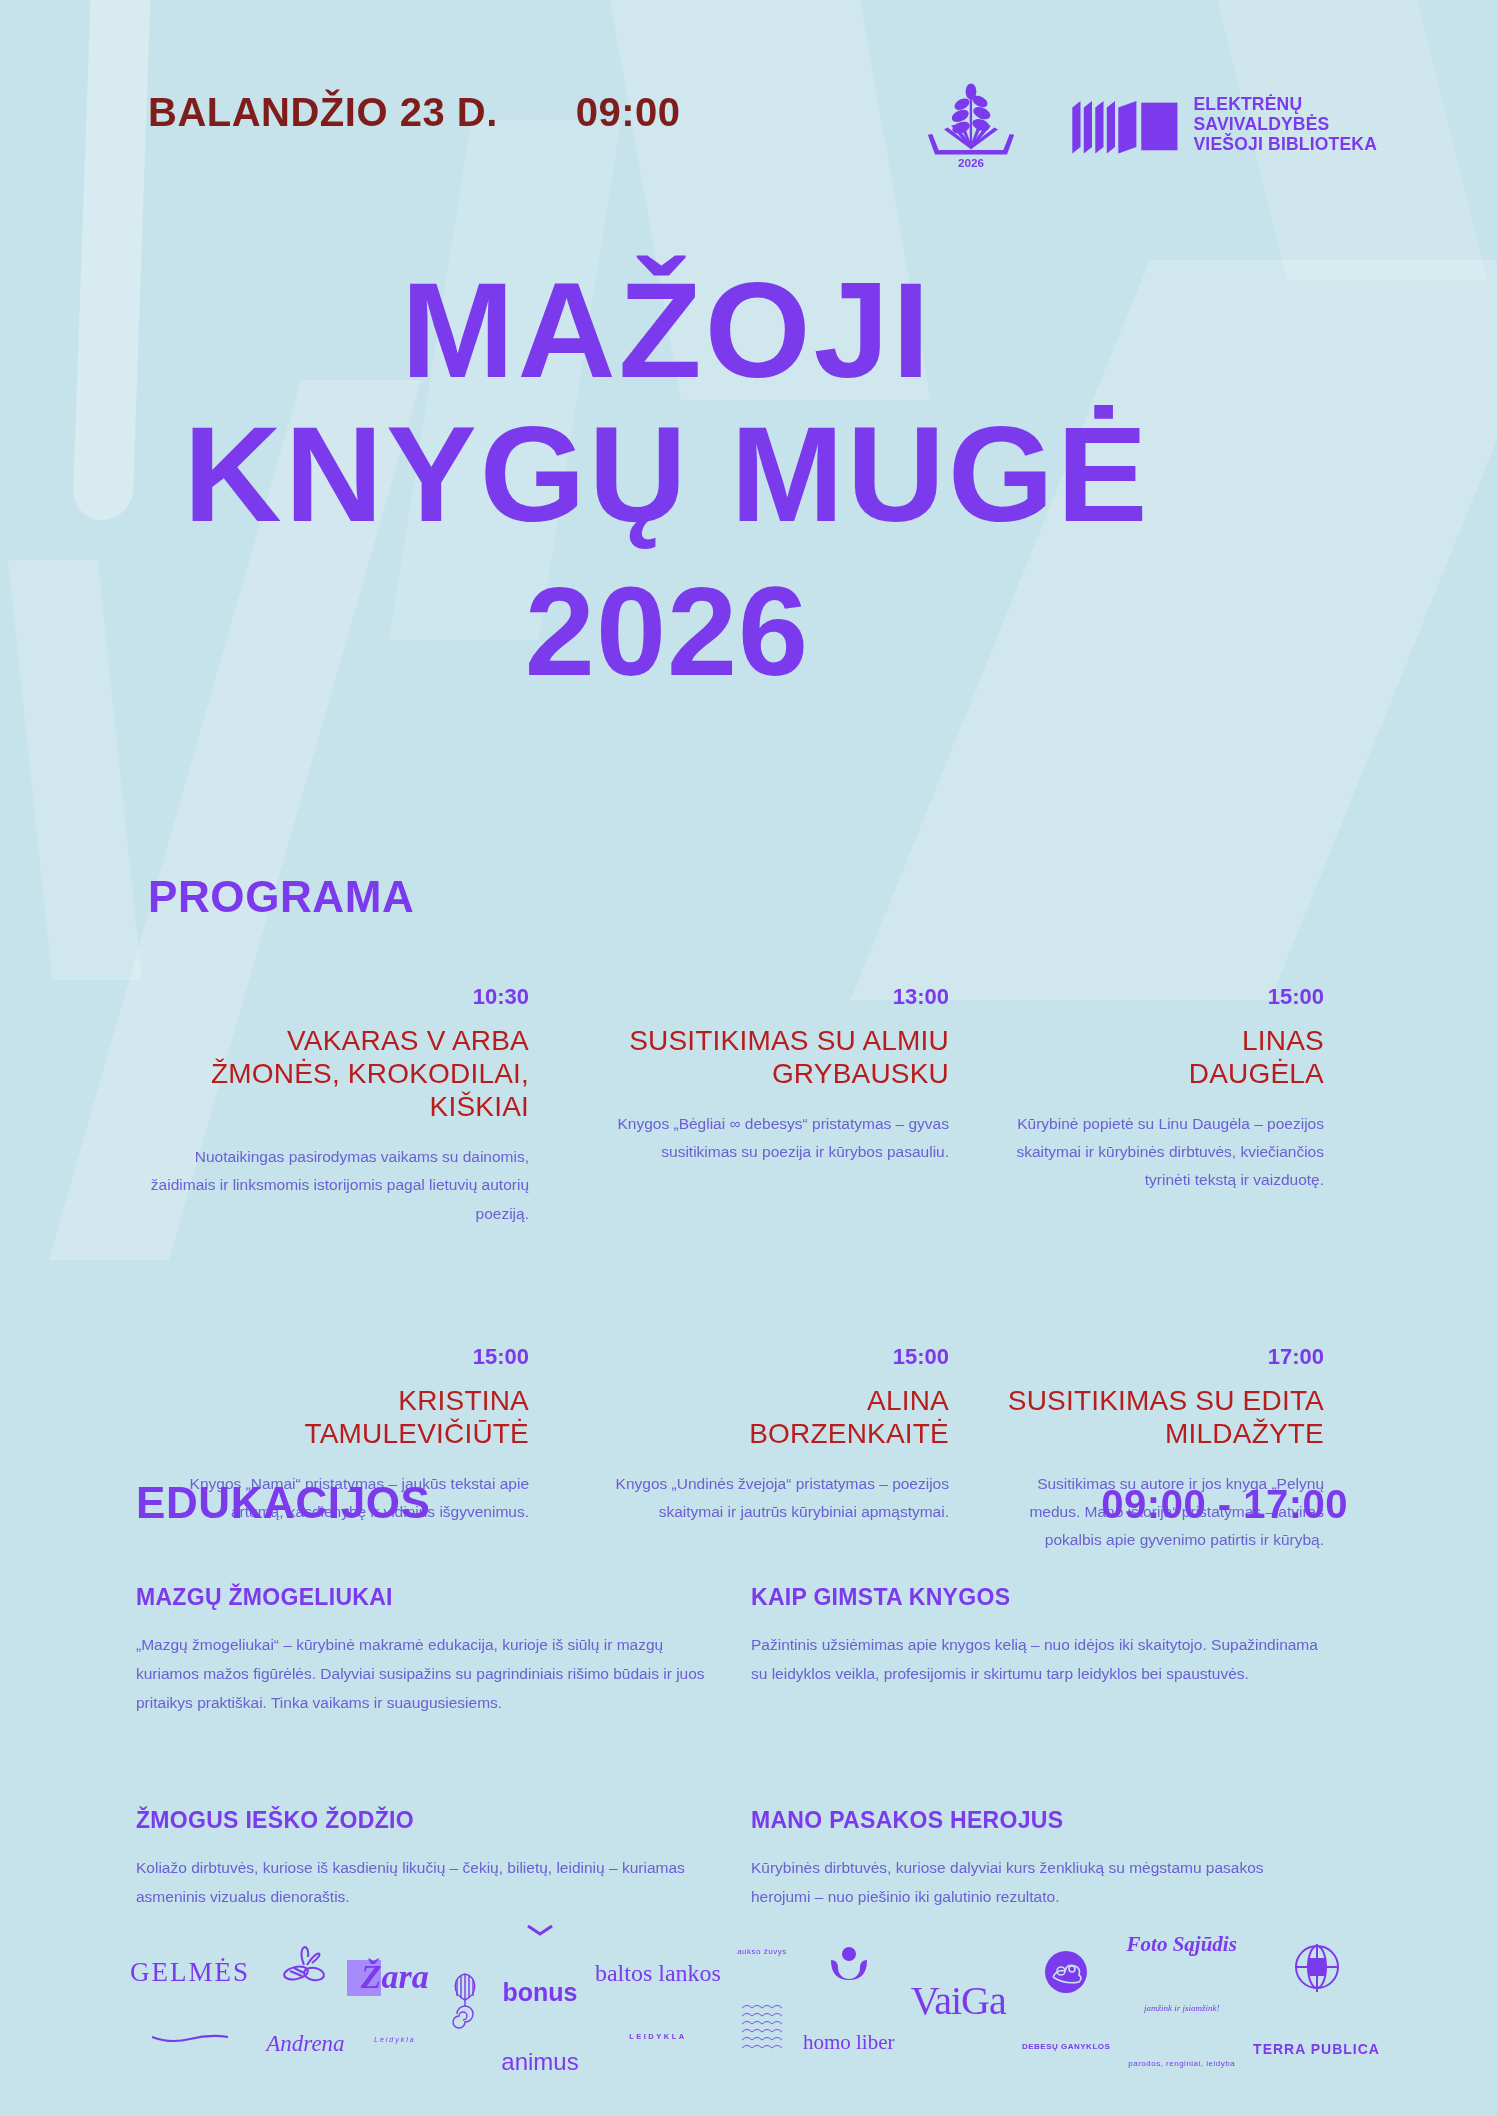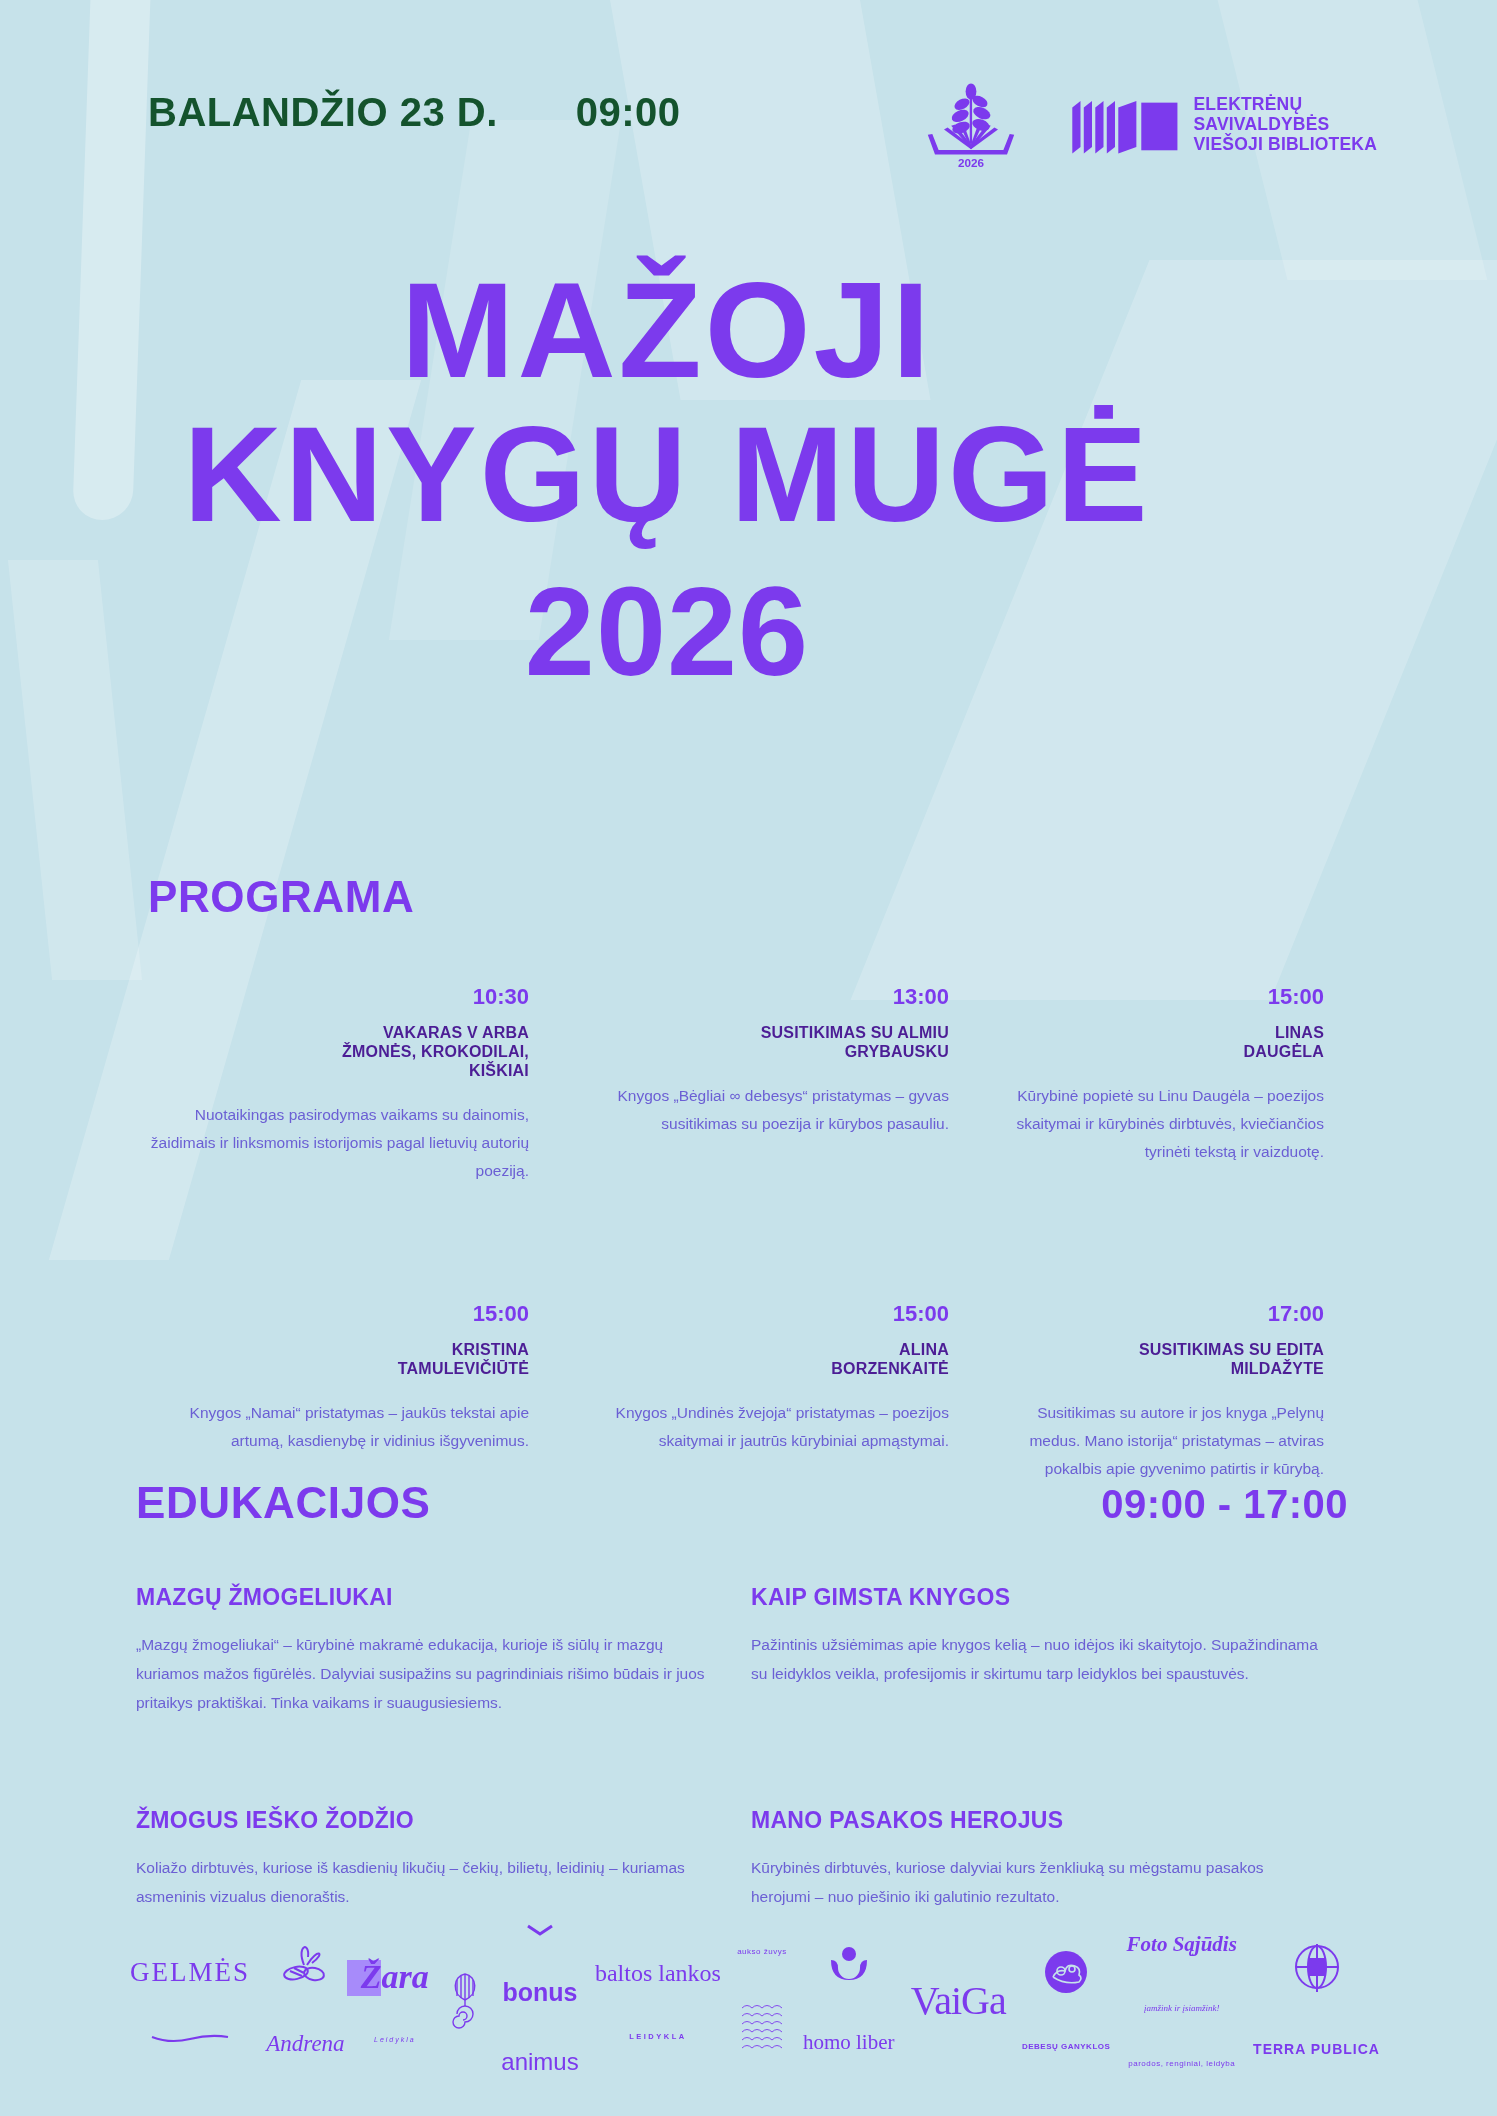--- a/index.html
+++ b/index.html
@@ -30,21 +30,21 @@
   .beam-f { left:30px;  top:560px;  width:90px;  height:420px; transform:skewX(6deg);  background:rgba(255,255,255,0.18); }
   .beam-g { left:430px; top:120px;  width:150px; height:520px; transform:skewX(-9deg); background:rgba(255,255,255,0.14); }
 
   
   .header {
     position:absolute; left:0; top:90px; width:1497px; height:80px;
   }
   .date-time {
     position:absolute; left:148px; top:0;
     display:flex; align-items:center; gap:78px;
-    color:#14532d; font-weight:800; font-size:40px; letter-spacing:0.5px;
+    color:#7f1d1d; font-weight:800; font-size:40px; letter-spacing:0.5px;
   }
   .logos {
     position:absolute; right:120px; top:-12px;
     display:flex; align-items:center; gap:44px;
   }
   .fair-logo { width:108px; height:92px; }
   .lib-logo  { display:flex; align-items:center; gap:10px; }
   .lib-mark  { width:115px; height:66px; }
   .lib-name  {
     color:#7c3aed; font-weight:800; font-size:17.5px; line-height:1.16;
@@ -73,21 +73,21 @@
     display:grid; grid-template-columns:415px 420px 375px;
     margin-top:62px;
     text-align:right;
   }
   .prog-item { padding-right:34px; }
   .prog-row2 .prog-item { padding-top:54px; }
   .p-time {
     color:#7c3aed; font-weight:800; font-size:22px; margin-bottom:14px;
   }
   .p-title {
-    color:#4c1d95; font-weight:700; font-size:16px; line-height:1.18;
+    color:#b91c1c; font-weight:400; font-size:28px; line-height:1.18;
     letter-spacing:0.2px; margin-bottom:20px; white-space:pre-line;
   }
   .p-desc {
     color:#6b5fd4; font-size:15.5px; line-height:1.82; white-space:pre-line;
   }
 
   
   .edukacijos {
     position:absolute; left:136px; top:1478px; width:1212px;
   }

